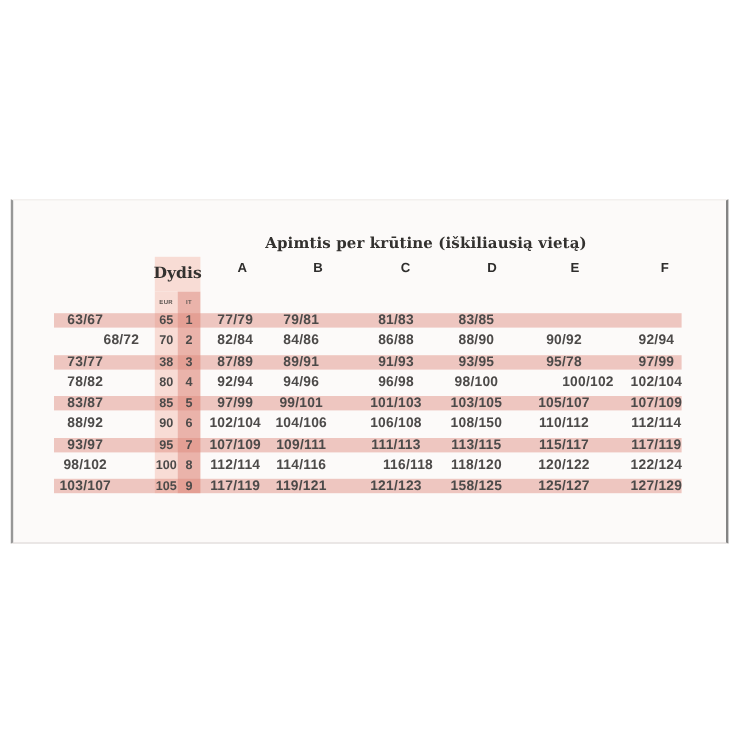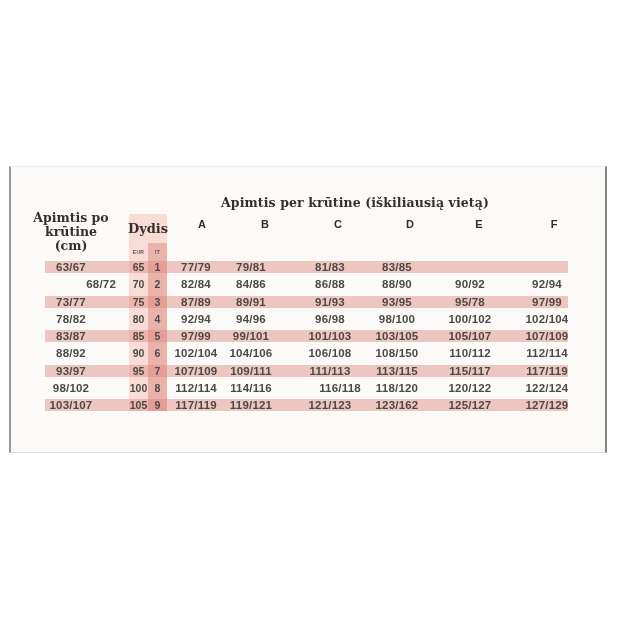--- a/index.html
+++ b/index.html
@@ -57,23 +57,20 @@
   .cell.small{font-size:10.5px;letter-spacing:0;}
 </style>
 </head>
 <body>
 
 <div class="page">
   <div class="sheet"></div>
 
   <div class="abs title">Apimtis per krūtine (iškiliausią vietą)</div>
 
-  <div class="abs underbust-header">Apimtis po
-krūtine
-(cm)</div>
 
   <div class="abs dydis-block">Dydis</div>
 
   <div class="abs eur-col-bg"></div>
   <div class="abs it-col-bg"></div>
 
   <div id="sub-headers">
       <div class="abs sub-label" style="left: 126.5px; width: 24px;">EUR</div>
       <div class="abs sub-label" style="left: 145.5px; width: 24px;">IT</div>
     </div>
@@ -105,38 +102,38 @@
         <div class="abs cell" style="left: 164px; width: 64px; top: 276.5px;">82/84</div>
         <div class="abs cell" style="left: 219px; width: 64px; top: 276.5px;">84/86</div>
         <div class="abs cell" style="left: 298px; width: 64px; top: 276.5px;">86/88</div>
         <div class="abs cell" style="left: 365px; width: 64px; top: 276.5px;">88/90</div>
         <div class="abs cell" style="left: 438px; width: 64px; top: 276.5px;">90/92</div>
         <div class="abs cell" style="left: 515px; width: 64px; top: 276.5px;">92/94</div>
       </div>
       <div class="">
         <div class="abs stripe" style="top: 296.25px;"></div>
         <div class="abs cell" style="left: 26px; width: 90px; top: 294.5px;">73/77</div>
-        <div class="abs cell small" style="left: 124.5px; width: 28px; top: 294.5px;">75</div>
+        <div class="abs cell small" style="left: 124.5px; width: 28px; top: 294.5px;">38</div>
         <div class="abs cell small" style="left: 147.5px; width: 20px; top: 294.5px;">3</div>
         <div class="abs cell" style="left: 164px; width: 64px; top: 294.5px;">87/89</div>
         <div class="abs cell" style="left: 219px; width: 64px; top: 294.5px;">89/91</div>
         <div class="abs cell" style="left: 298px; width: 64px; top: 294.5px;">91/93</div>
         <div class="abs cell" style="left: 365px; width: 64px; top: 294.5px;">93/95</div>
         <div class="abs cell" style="left: 438px; width: 64px; top: 294.5px;">95/78</div>
         <div class="abs cell" style="left: 515px; width: 64px; top: 294.5px;">97/99</div>
       </div>
       <div class="">
         <div class="abs cell" style="left: 26px; width: 90px; top: 311.5px;">78/82</div>
         <div class="abs cell small" style="left: 124.5px; width: 28px; top: 311.5px;">80</div>
         <div class="abs cell small" style="left: 147.5px; width: 20px; top: 311.5px;">4</div>
         <div class="abs cell" style="left: 164px; width: 64px; top: 311.5px;">92/94</div>
         <div class="abs cell" style="left: 219px; width: 64px; top: 311.5px;">94/96</div>
         <div class="abs cell" style="left: 298px; width: 64px; top: 311.5px;">96/98</div>
         <div class="abs cell" style="left: 365px; width: 64px; top: 311.5px;">98/100</div>
-        <div class="abs cell" style="left: 438px; width: 64px; top: 311.5px; text-align: center;">100/102</div>
+        <div class="abs cell" style="left: 458px; width: 64px; top: 311.5px; text-align: center;">100/102</div>
         <div class="abs cell" style="left: 515px; width: 64px; top: 311.5px;">102/104</div>
       </div>
       <div class="">
         <div class="abs stripe" style="top: 330.25px;"></div>
         <div class="abs cell" style="left: 26px; width: 90px; top: 328.5px;">83/87</div>
         <div class="abs cell small" style="left: 124.5px; width: 28px; top: 328.5px;">85</div>
         <div class="abs cell small" style="left: 147.5px; width: 20px; top: 328.5px;">5</div>
         <div class="abs cell" style="left: 164px; width: 64px; top: 328.5px;">97/99</div>
         <div class="abs cell" style="left: 219px; width: 64px; top: 328.5px;">99/101</div>
         <div class="abs cell" style="left: 298px; width: 64px; top: 328.5px;">101/103</div>
@@ -179,18 +176,18 @@
         <div class="abs cell" style="left: 515px; width: 64px; top: 380.5px;">122/124</div>
       </div>
       <div class="">
         <div class="abs stripe" style="top: 399.25px;"></div>
         <div class="abs cell" style="left: 26px; width: 90px; top: 397.5px;">103/107</div>
         <div class="abs cell small" style="left: 124.5px; width: 28px; top: 397.5px;">105</div>
         <div class="abs cell small" style="left: 147.5px; width: 20px; top: 397.5px;">9</div>
         <div class="abs cell" style="left: 164px; width: 64px; top: 397.5px;">117/119</div>
         <div class="abs cell" style="left: 219px; width: 64px; top: 397.5px;">119/121</div>
         <div class="abs cell" style="left: 298px; width: 64px; top: 397.5px;">121/123</div>
-        <div class="abs cell" style="left: 365px; width: 64px; top: 397.5px;">123/162</div>
+        <div class="abs cell" style="left: 365px; width: 64px; top: 397.5px;">158/125</div>
         <div class="abs cell" style="left: 438px; width: 64px; top: 397.5px;">125/127</div>
         <div class="abs cell" style="left: 515px; width: 64px; top: 397.5px;">127/129</div>
       </div>
     </div>
 </div>
 
 </body></html>

